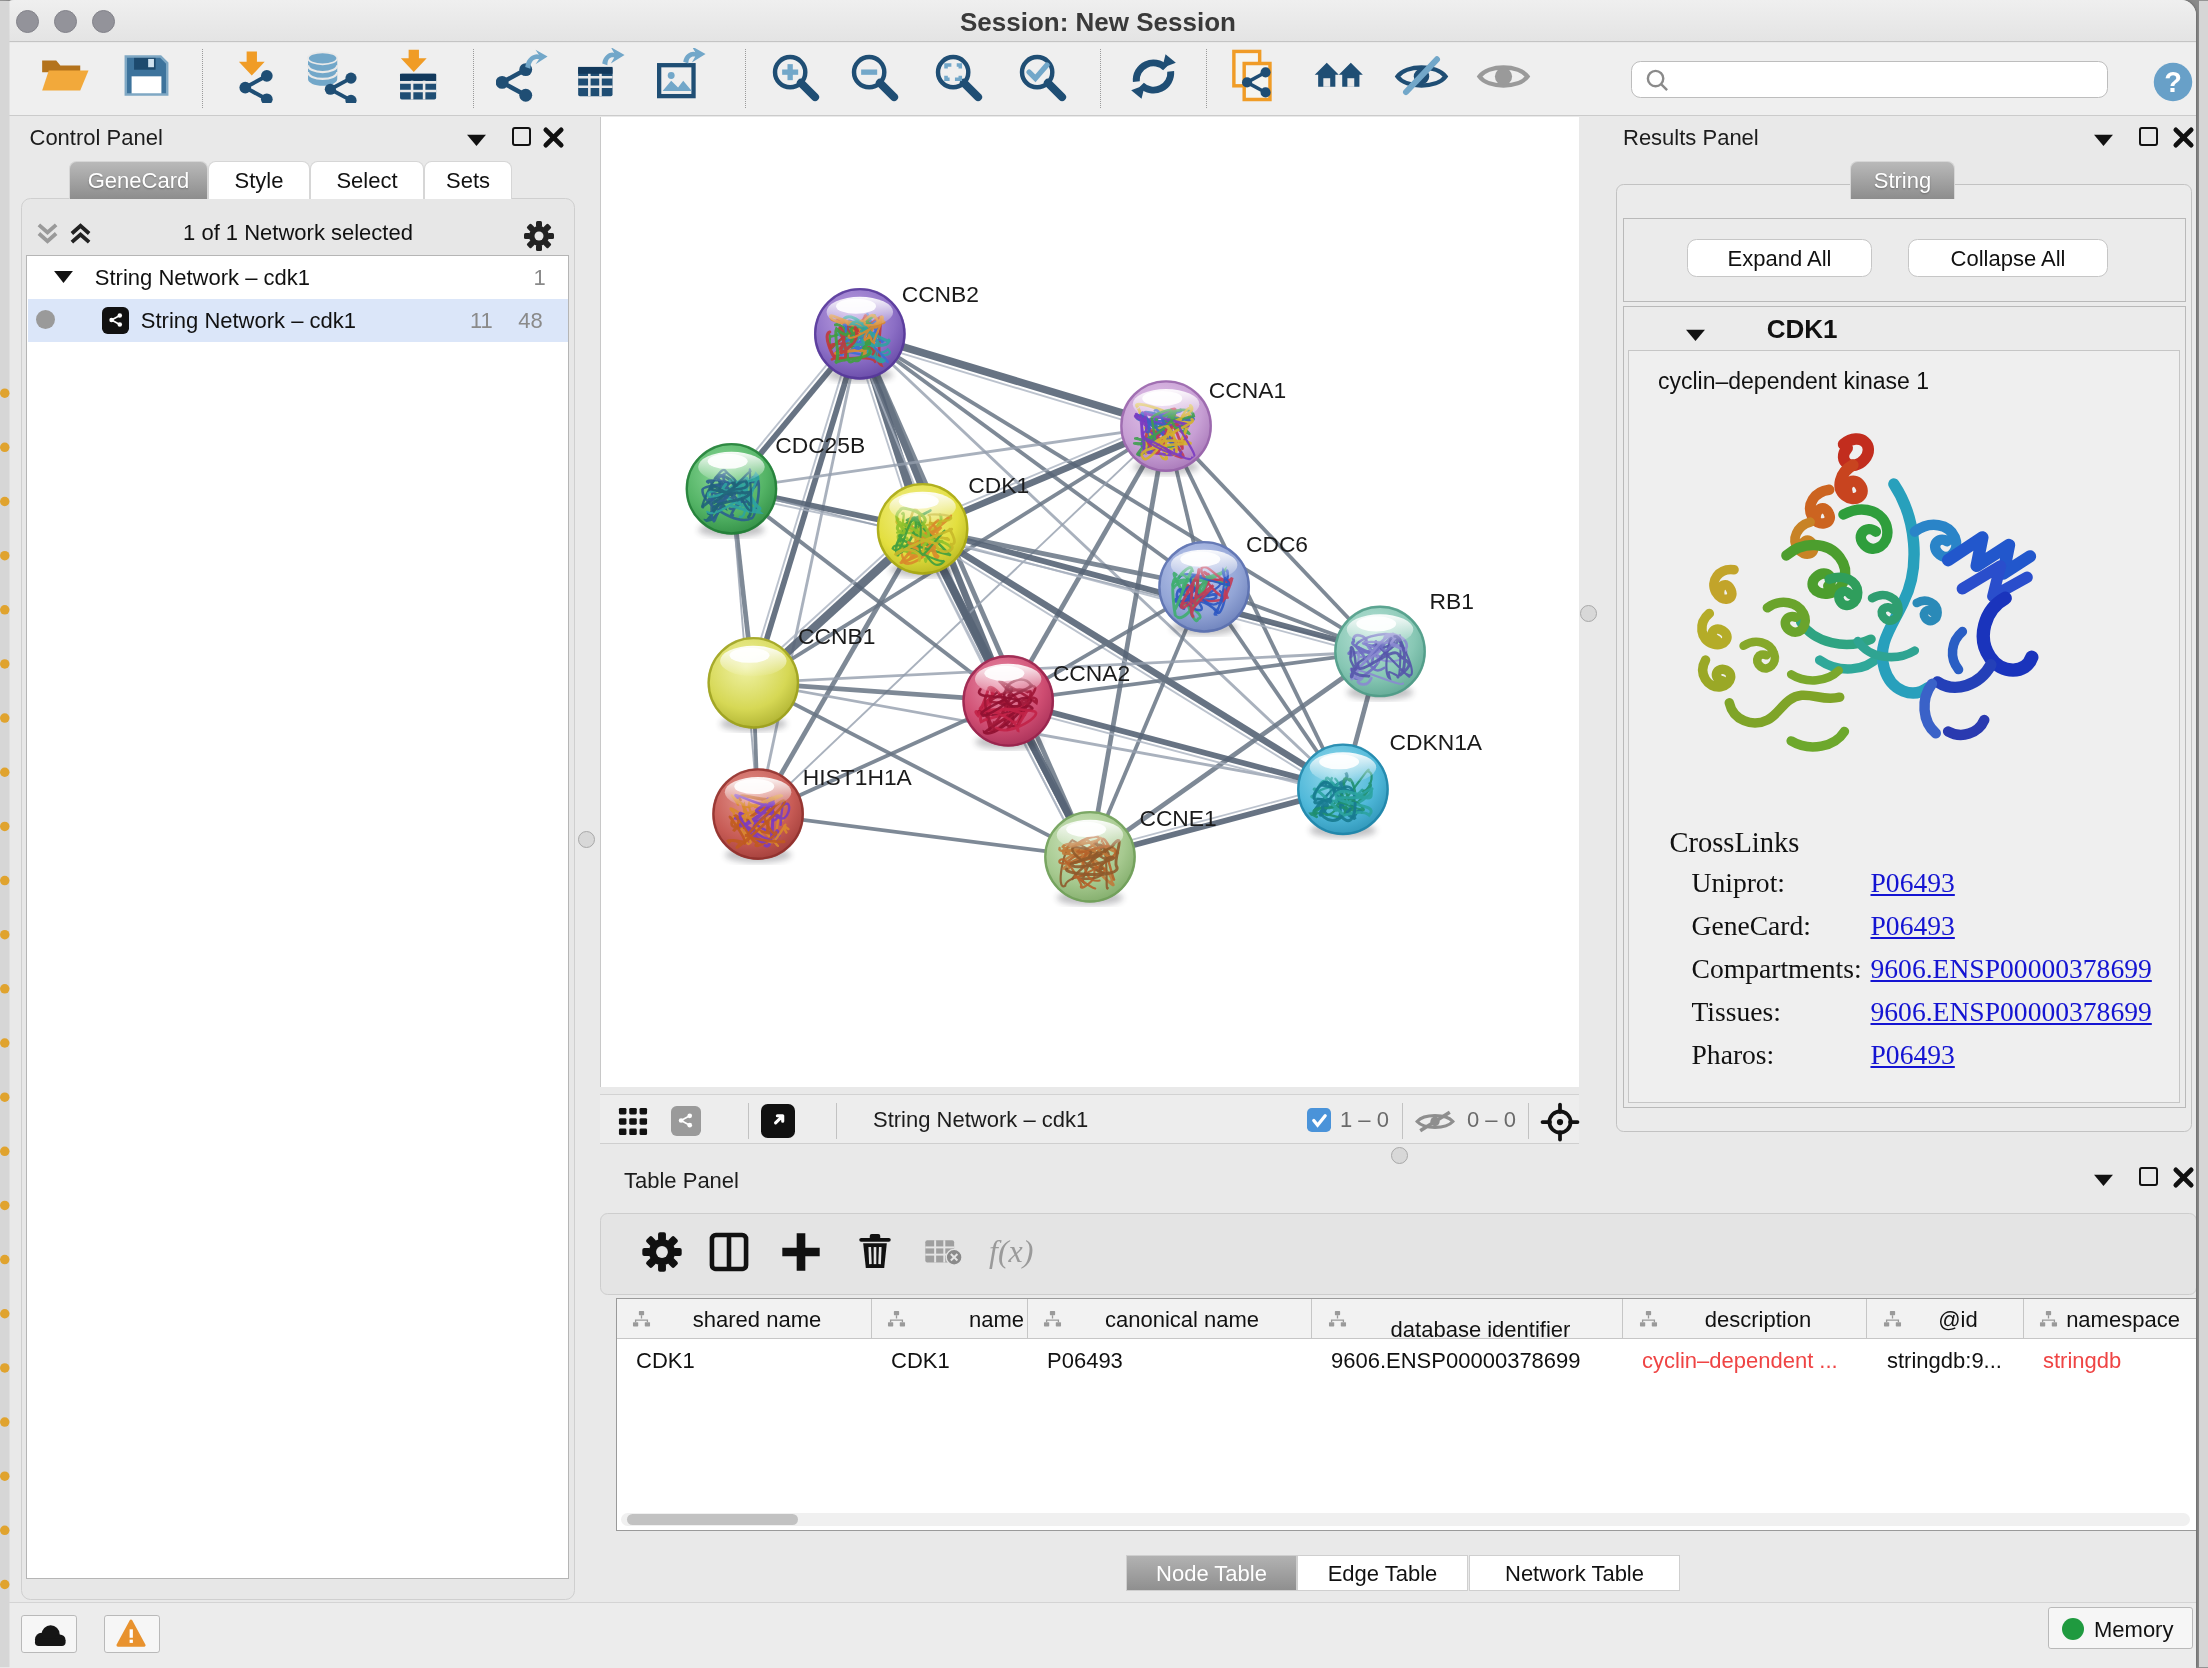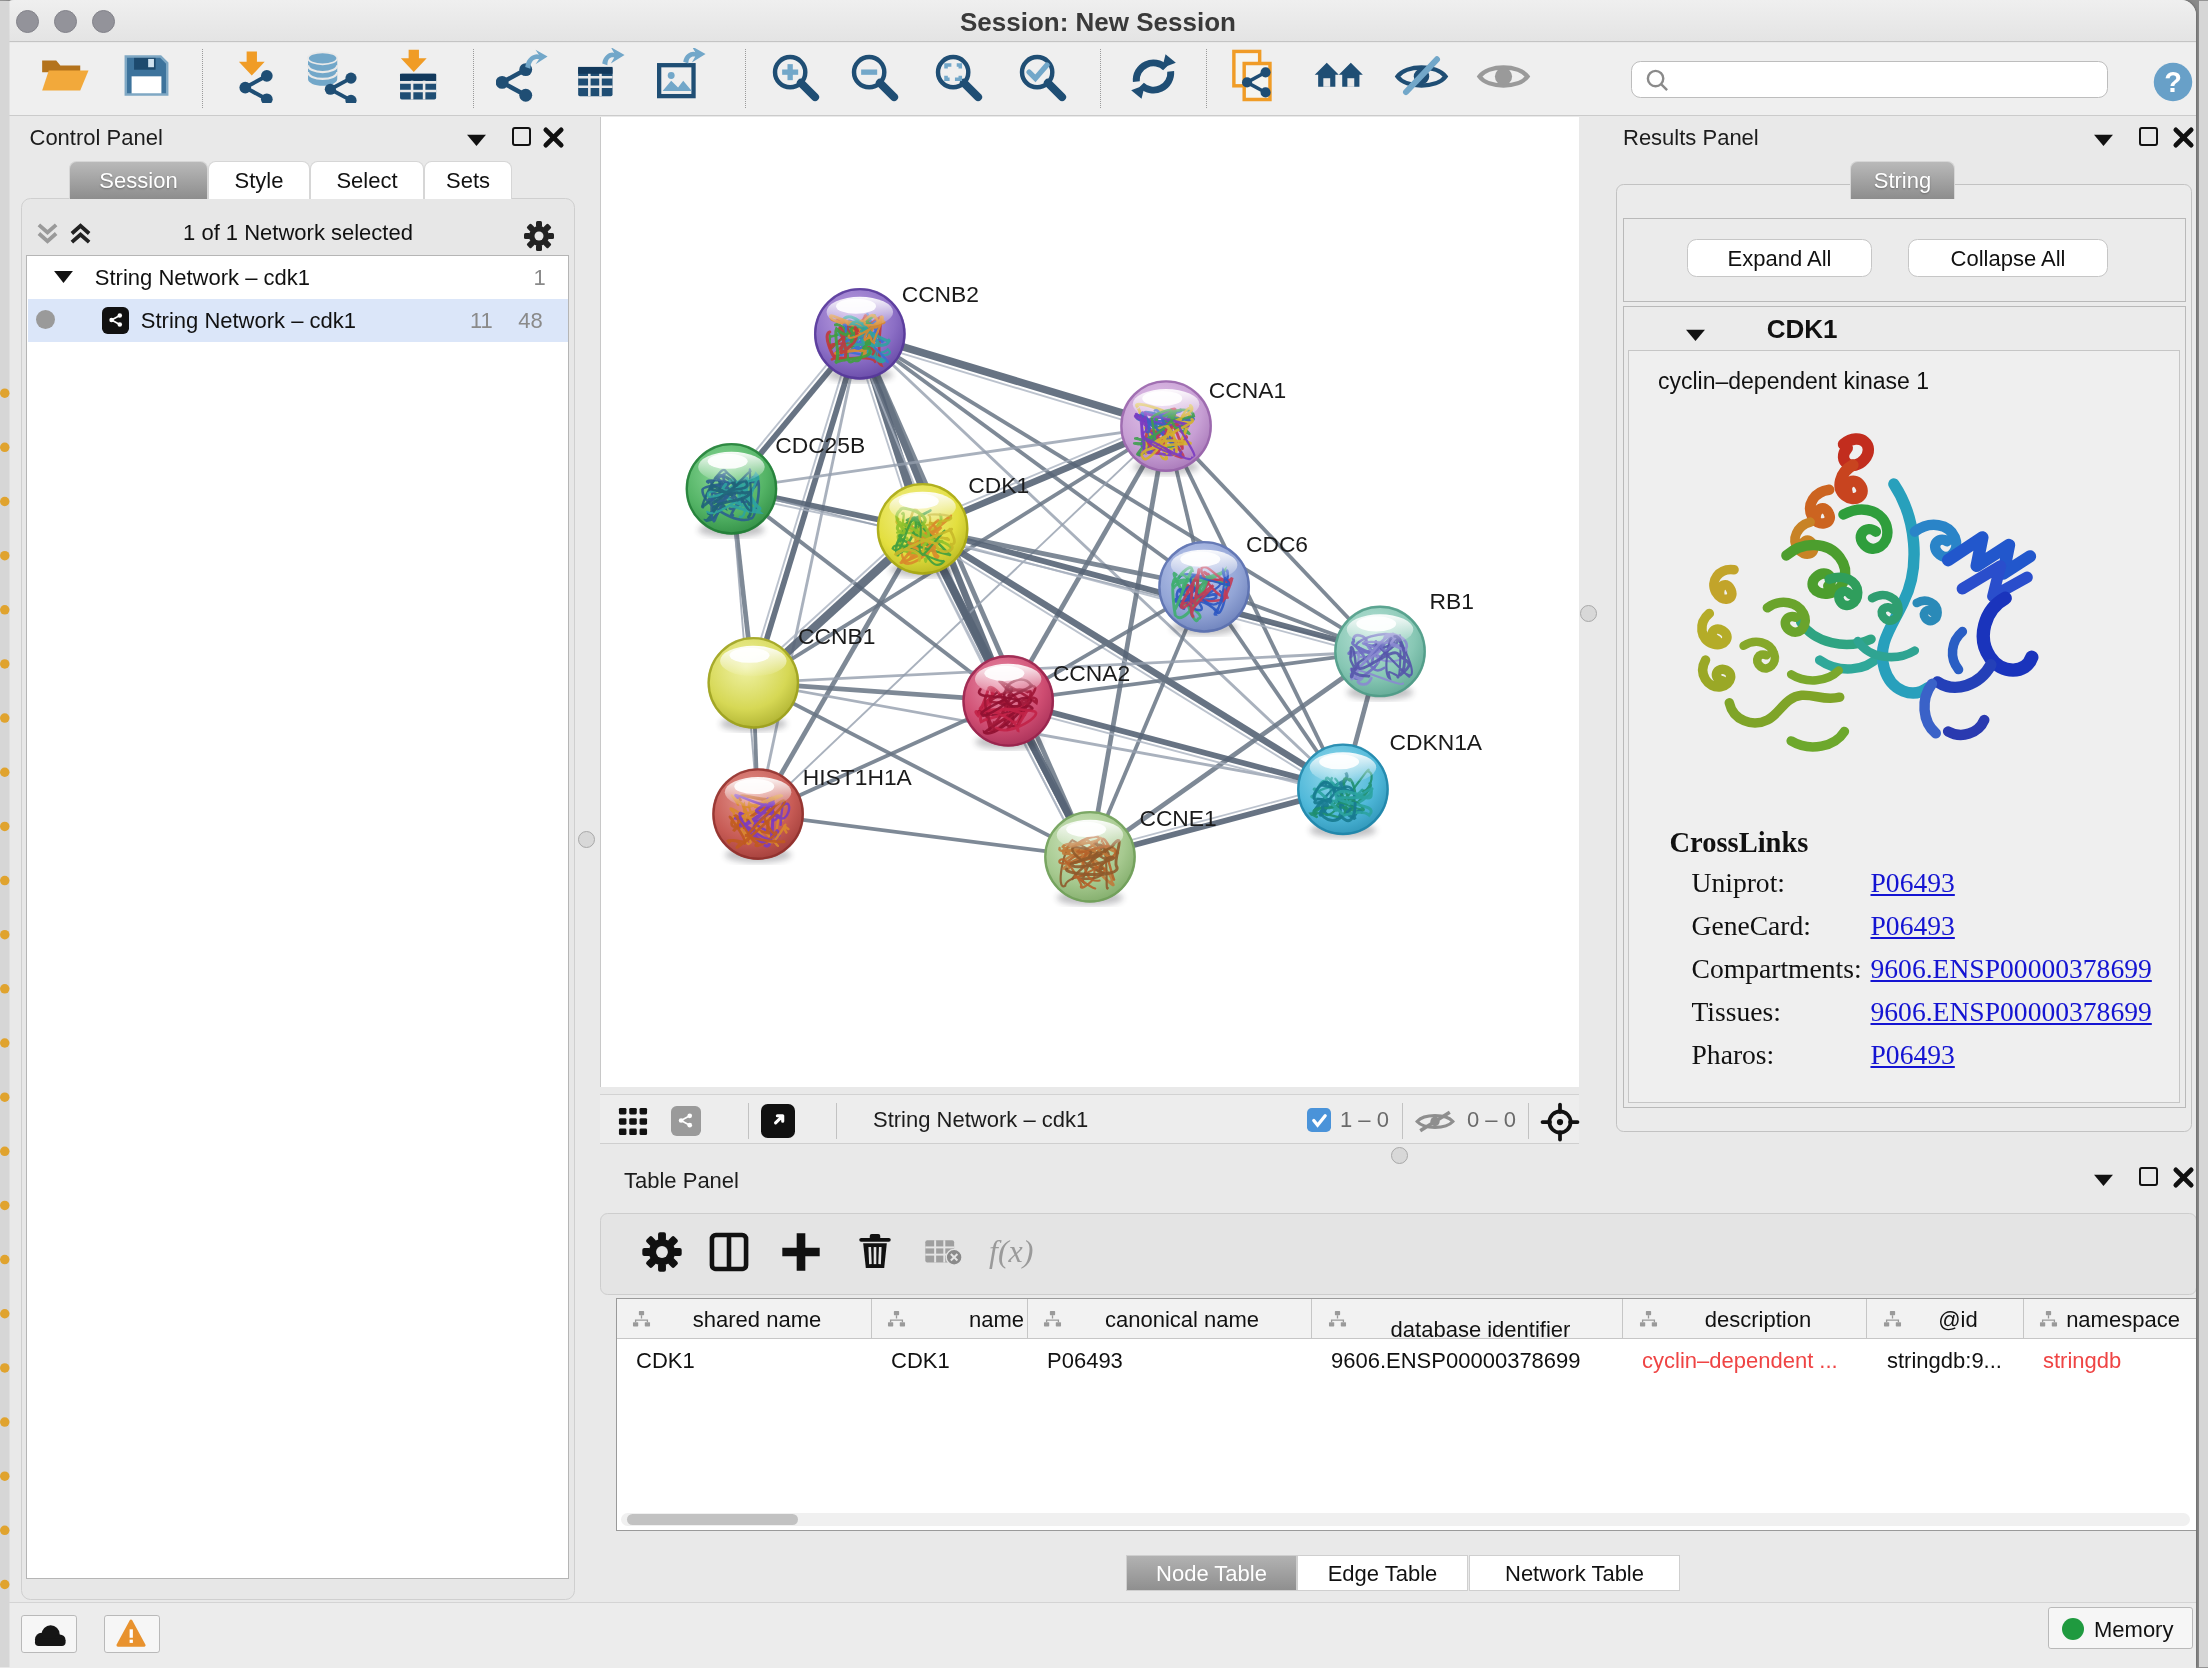--- a/index.html
+++ b/index.html
@@ -219,21 +219,21 @@
       <line x1="17" y1="17" x2="23" y2="23" stroke="#8a8a8a" stroke-width="2.5"></line>
     </svg>
     <div class="ptitle abs" style="left:29.5px;top:125px">Control Panel</div>
     <svg style="position:absolute;left:465px;top:131px" width="23" height="17" viewBox="0 0 24 18" xmlns="http://www.w3.org/2000/svg">
       <polygon points="2,4 22,4 12,16" fill="#111"></polygon>
     </svg>
     <div class="abs" style="left:512px;top:127px;width:19px;height:19px;border:2.9px solid #111;border-radius:2.9px"></div>
     <svg style="position:absolute;left:542px;top:126px" width="23" height="23" viewBox="0 0 24 24" xmlns="http://www.w3.org/2000/svg">
       <path d="M4 4 L20 20 M20 4 L4 20" stroke="#111" stroke-width="5" stroke-linecap="round"></path>
     </svg>
-    <div class="tab tabsel" style="left:69px;width:139px">Session</div>
+    <div class="tab tabsel" style="left:69px;width:139px">GeneCard</div>
     <div class="tab" style="left:208px;width:102px">Style</div>
     <div class="tab" style="left:310px;width:114px">Select</div>
     <div class="tab" style="left:424px;width:88px">Sets</div>
     <div id="cpanel">
       <svg style="position:absolute;left:13.3px;top:23px" width="25" height="23" viewBox="0 0 26 24" xmlns="http://www.w3.org/2000/svg">
         <g fill="none" stroke="#9a9a9a" stroke-width="4">
           <path d="M4 3 l9 8 9-8"></path>
           <path d="M4 12 l9 8 9-8"></path>
         </g>
       </svg>
@@ -737,21 +737,21 @@
 <path d="M285 320 c14 8 32 2 38 -12" stroke="#2a3ab0" stroke-width="11"></path>
 <path d="M95 190 c14 -10 32 -6 38 6 c6 12 -4 24 -14 18 c-10 -6 -4 -18 6 -14" stroke="#6aa42c" stroke-width="10"></path>
 <path d="M70 230 c12 -8 28 -4 32 8 c4 10 -6 20 -14 14 c-8 -6 -2 -16 6 -12" stroke="#86a82a" stroke-width="9"></path>
 <path d="M205 180 c14 -8 28 0 28 12 c0 10 -10 16 -16 8 c-6 -8 4 -14 10 -8" stroke="#2f9e70" stroke-width="9"></path>
 <path d="M190 225 c12 18 40 22 60 10" stroke="#2fa492" stroke-width="9"></path>
 <path d="M252 185 c10 -6 22 0 22 10 c0 8 -8 12 -13 6 c-5 -6 3 -12 8 -6" stroke="#2a8ab8" stroke-width="9"></path>
 <path d="M300 215 c-12 10 -14 28 -4 40" stroke="#2a5ec4" stroke-width="10"></path>
 <path d="M120 260 c16 10 38 8 50 -4" stroke="#7aa82c" stroke-width="9"></path>
 </g>
             </svg></div>
-          <div class="abs" style="left:40px;top:476px;font-family:'Liberation Serif',serif;font-size:28.5px;font-weight:bold;color:#111">CrossLinks</div>
+          <div class="abs" style="left:40px;top:476px;font-family:'Liberation Serif',serif;font-size:28.5px;font-weight:normal;color:#111">CrossLinks</div>
           <div class="abs" style="left:62px;top:516px;font-family:'Liberation Serif',serif;font-size:27.6px;color:#111">Uniprot:</div>
           <div class="abs link" style="left:241px;top:516px;font-family:'Liberation Serif',serif;font-size:27.6px">P06493</div>
           <div class="abs" style="left:62px;top:559px;font-family:'Liberation Serif',serif;font-size:27.6px;color:#111">GeneCard:</div>
           <div class="abs link" style="left:241px;top:559px;font-family:'Liberation Serif',serif;font-size:27.6px">P06493</div>
           <div class="abs" style="left:62px;top:602px;font-family:'Liberation Serif',serif;font-size:27.6px;color:#111">Compartments:</div>
           <div class="abs link" style="left:241px;top:602px;font-family:'Liberation Serif',serif;font-size:27.6px">9606.ENSP00000378699</div>
           <div class="abs" style="left:62px;top:645px;font-family:'Liberation Serif',serif;font-size:27.6px;color:#111">Tissues:</div>
           <div class="abs link" style="left:241px;top:645px;font-family:'Liberation Serif',serif;font-size:27.6px">9606.ENSP00000378699</div>
           <div class="abs" style="left:62px;top:688px;font-family:'Liberation Serif',serif;font-size:27.6px;color:#111">Pharos:</div>
           <div class="abs link" style="left:241px;top:688px;font-family:'Liberation Serif',serif;font-size:27.6px">P06493</div>

